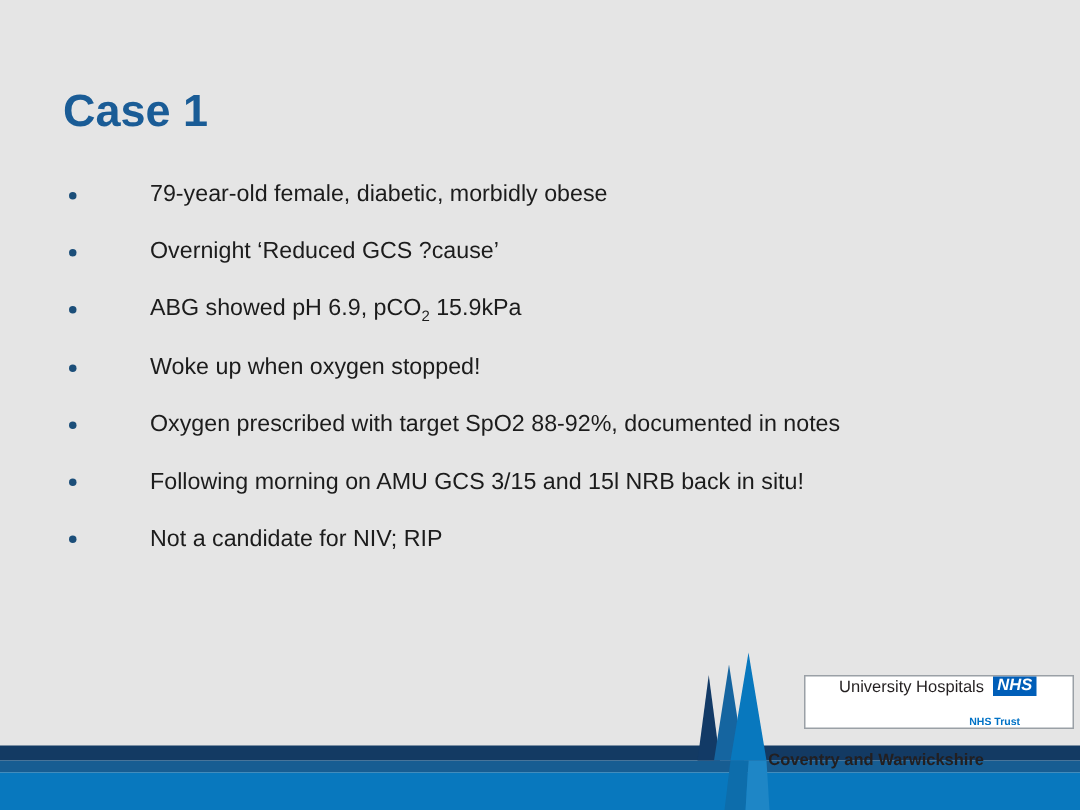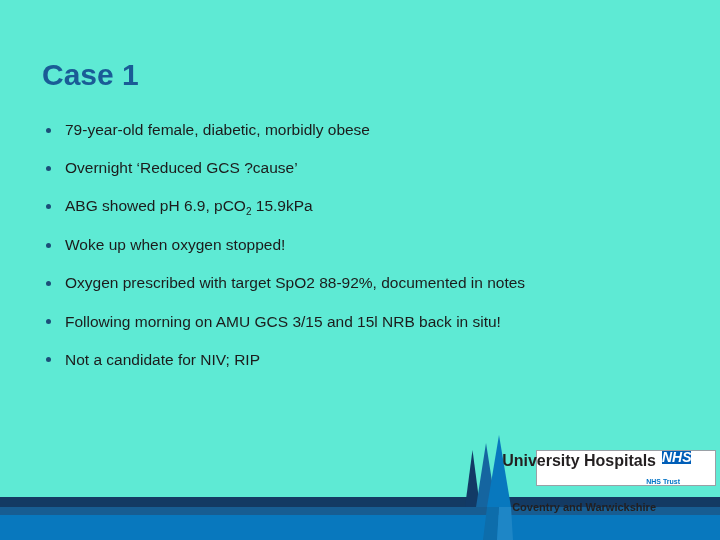--- a/index.html
+++ b/index.html
@@ -1,20 +1,20 @@
 <!DOCTYPE html>
 <html><head>
 <meta charset="utf-8">
 <style>
   html, body { margin: 0; padding: 0; background: #ffffff; }
   #slide {
     position: relative;
     width: 720px;
     height: 540px;
-    background: #5eead4;
+    background: #e5e5e5;
     overflow: hidden;
     font-family: "Liberation Sans", sans-serif;
   }
 
   
   .slide-title {
     position: absolute;
     left: 42px;
     top: 58px;
     font-size: 30px;
@@ -43,20 +43,21 @@
     height: 5px;
     border-radius: 50%;
     background: #1b4e79;
     margin-right: 14px;
     flex: 0 0 auto;
   }
   .bullet-text {
     font-size: 15.5px;
     color: #1c1c1c;
     white-space: nowrap;
+    margin-left: 35px;
   }
   .bullet-text sub { font-size: 10px; }
 
   
   .band { position: absolute; left: 0; width: 720px; }
   .band-navy   { top: 497px; height: 10px; background: #133a63; }
   .band-mid    { top: 507px; height: 8px;  background: #175d92; }
   .band-bright { top: 515px; height: 25px; background: #0878be; }
 
   
@@ -83,22 +84,22 @@
     width: 180px;
     height: 36px;
     border: 1px solid #9aa0a6;
     background: #ffffff;
     box-sizing: border-box;
   }
   .logo-line1 {
     position: absolute;
     right: 62px;
     top: 6px;
-    font-size: 16px;
-    font-weight: 700;
+    font-size: 11px;
+    font-weight: 400;
     color: #231f20;
     white-space: nowrap;
     text-align: center;
   }
   .logo-line2 {
     position: absolute;
     right: 62px;
     top: 19px;
     font-size: 11px;
     font-weight: 700;
@@ -116,21 +117,21 @@
     white-space: nowrap;
   }
   .nhs-badge {
     position: absolute;
     right: 27px;
     top: 5px;
     width: 29px;
     height: 13px;
     background: #005eb8;
     color: #ffffff;
-    font-size: 14px;
+    font-size: 11px;
     font-weight: 700;
     font-style: italic;
     text-align: center;
     line-height: 13px;
     margin-left: 14px;
   }
 </style>
 </head>
 <body>
 

